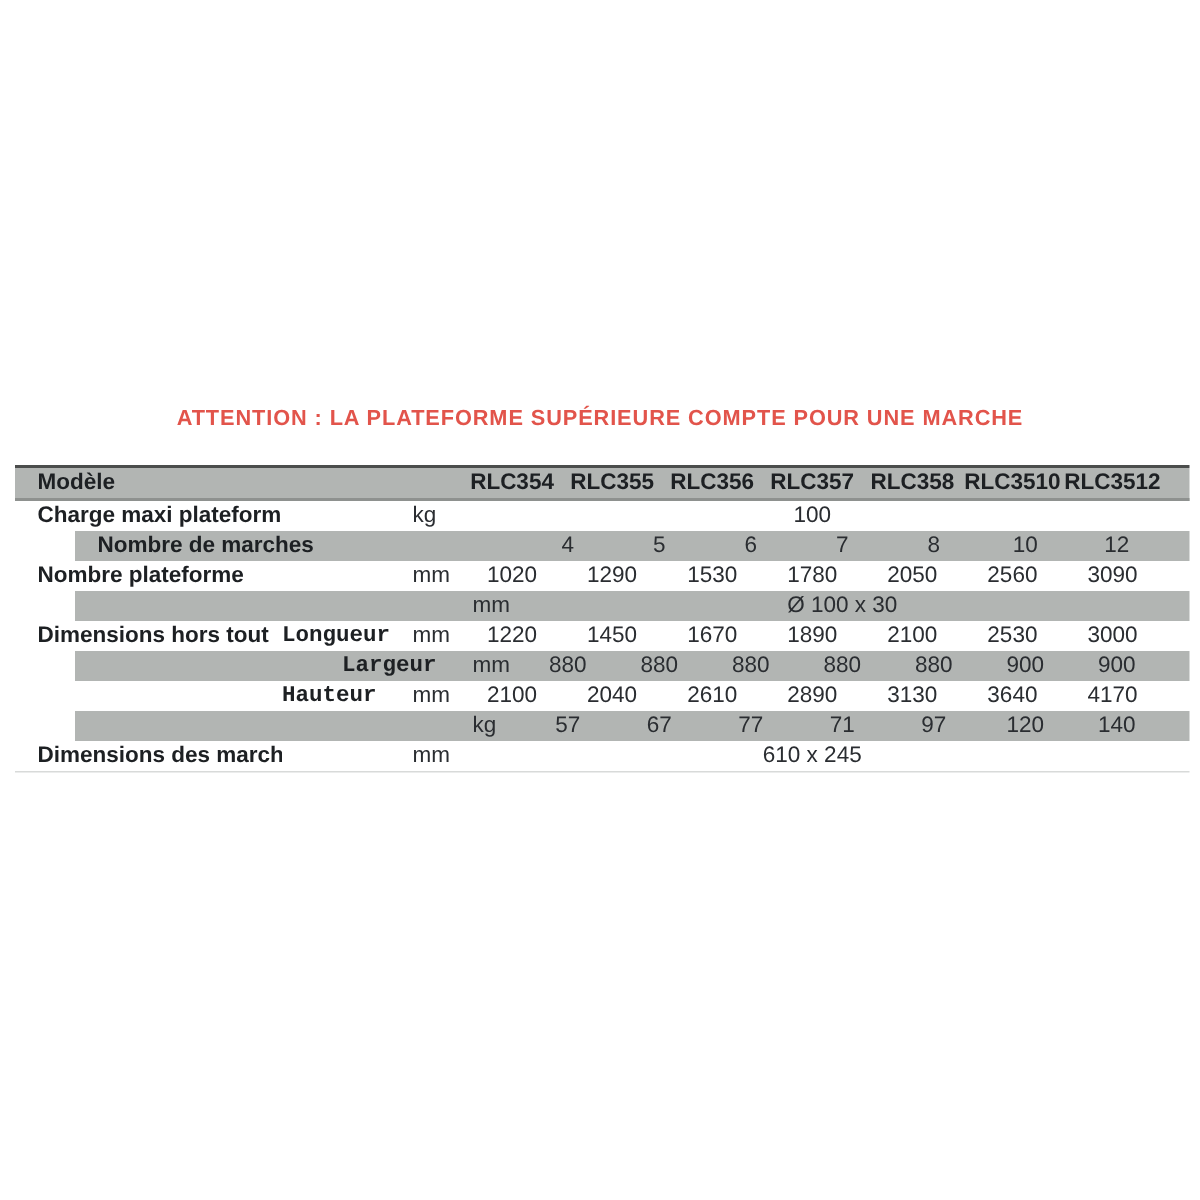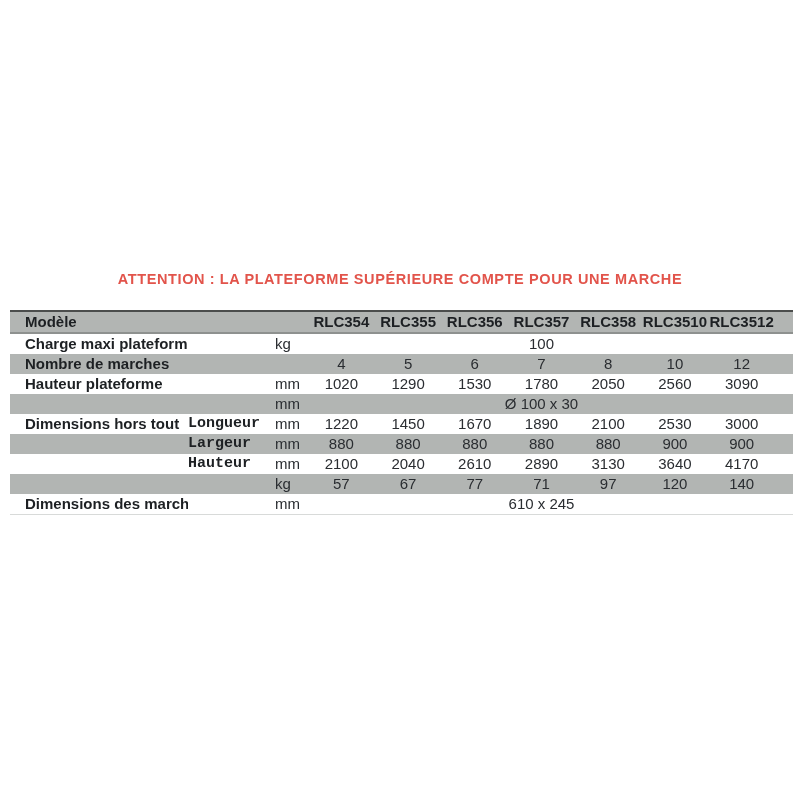--- a/index.html
+++ b/index.html
@@ -36,21 +36,21 @@
   }
   .row {
     display: grid;
     grid-template-columns: 178px 74px 46px repeat(7, 1fr) 18px;
     height: 20px;
     align-items: center;
     font-size: 15px;
     line-height: 20px;
     white-space: nowrap;
   }
-  .row.shaded { background: var(--row-gray, #b2b5b3); }
+  .row.shaded { background: var(--row-gray, #b2b5b3); margin-left: 40px; }
   .row.header {
     background: var(--row-gray, #b2b5b3);
     border-bottom: 2px solid var(--header-divider, #8e918f);
   }
   .cell-label {
     grid-column: 1 / 2;
     font-weight: bold;
     padding-left: 15px;
     color: var(--label-text, #1d2023);
     overflow: hidden;
@@ -113,21 +113,21 @@
           <span class="cell-unit"></span>
           <span class="cell-value">4</span>
           <span class="cell-value">5</span>
           <span class="cell-value">6</span>
           <span class="cell-value">7</span>
           <span class="cell-value">8</span>
           <span class="cell-value">10</span>
           <span class="cell-value">12</span>
         </div>
         <div class="row">
-          <span class="cell-label">Hauteur plateforme</span>
+          <span class="cell-label">Nombre plateforme</span>
           <span class="cell-sublabel"></span>
           <span class="cell-unit">mm</span>
           <span class="cell-value">1020</span>
           <span class="cell-value">1290</span>
           <span class="cell-value">1530</span>
           <span class="cell-value">1780</span>
           <span class="cell-value">2050</span>
           <span class="cell-value">2560</span>
           <span class="cell-value">3090</span>
         </div>

